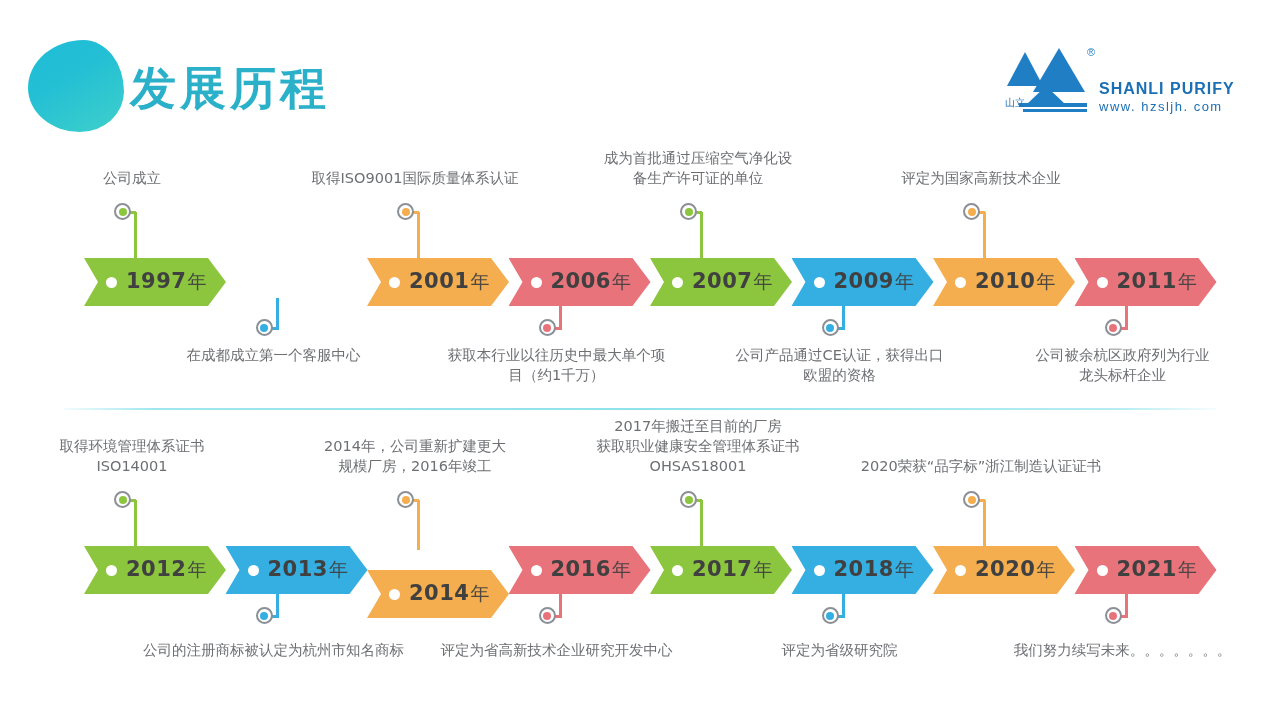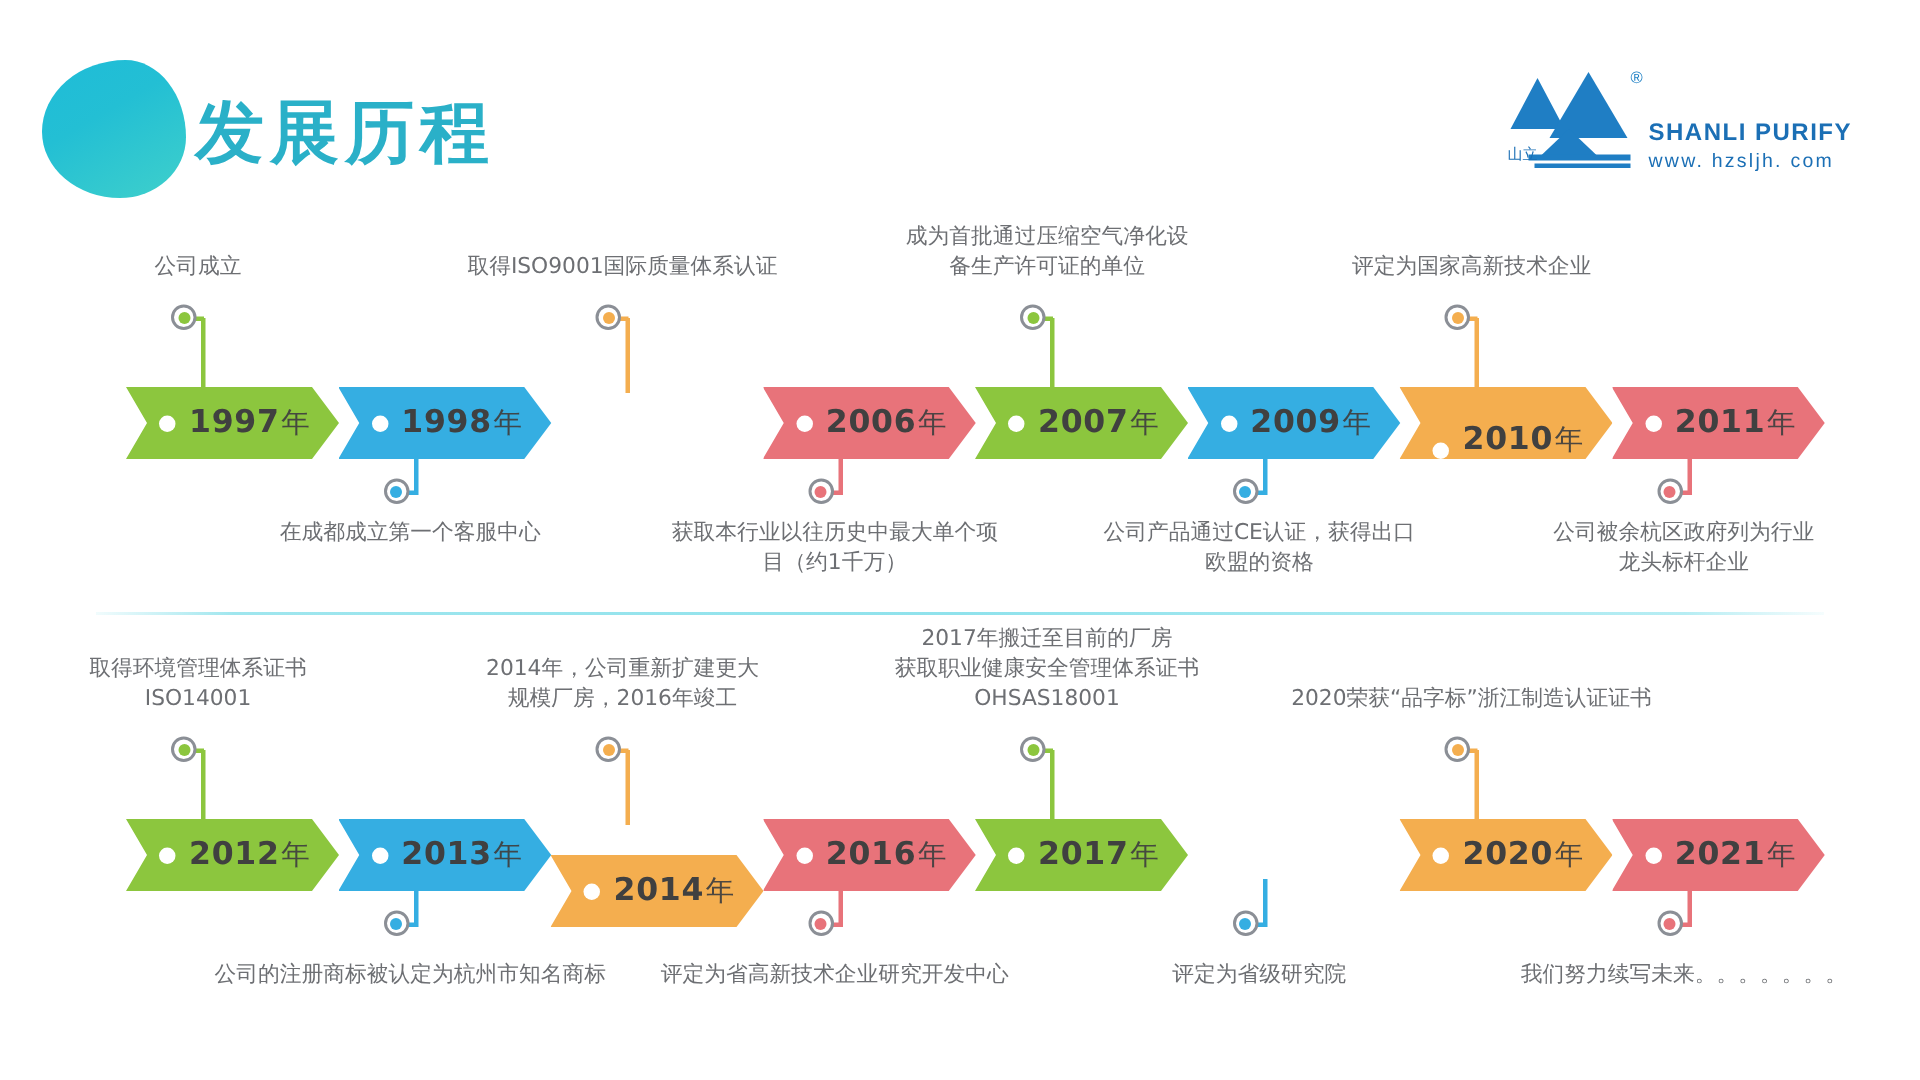--- a/index.html
+++ b/index.html
@@ -174,37 +174,37 @@
             <i style="background: rgb(232, 115, 122);"></i>
           </div>
         </div>
         <div class="cap" style="width: 300px; left: 972.5px; top: 345px;">公司被余杭区政府列为行业
 龙头标杆企业</div>
         <div class="bar" style="top: 258px;">
           <div class="seg" style="left: 84px; width: 142px; background: rgb(140, 198, 62);">
             <span class="dot"></span>
             <span class="year">1997<span class="suffix">年</span></span>
           </div>
-          <div class="seg" style="left: 225.5px; width: 142px; background: rgb(53, 174, 226);">
-            <span class="dot"></span>
-            <span class="year">1998<span class="suffix">年</span></span>
+          <div class="seg" style="left: 367px; width: 142px; background: rgb(244, 174, 79);">
+            <span class="dot"></span>
+            <span class="year">2001<span class="suffix">年</span></span>
           </div>
           <div class="seg" style="left: 508.5px; width: 142px; background: rgb(232, 115, 122);">
             <span class="dot"></span>
             <span class="year">2006<span class="suffix">年</span></span>
           </div>
           <div class="seg" style="left: 650px; width: 142px; background: rgb(140, 198, 62);">
             <span class="dot"></span>
             <span class="year">2007<span class="suffix">年</span></span>
           </div>
           <div class="seg" style="left: 791.5px; width: 142px; background: rgb(53, 174, 226);">
             <span class="dot"></span>
             <span class="year">2009<span class="suffix">年</span></span>
           </div>
-          <div class="seg" style="left: 933px; width: 142px; background: rgb(244, 174, 79); align-items: flex-end;">
+          <div class="seg" style="left: 933px; width: 142px; background: rgb(244, 174, 79);">
             <span class="dot"></span>
             <span class="year">2010<span class="suffix">年</span></span>
           </div>
           <div class="seg" style="left: 1074.5px; width: 142px; background: rgb(232, 115, 122);">
             <span class="dot"></span>
             <span class="year">2011<span class="suffix">年</span></span>
           </div>
         </div>
       </div>
       <div class="row">
@@ -290,20 +290,24 @@
             <span class="year">2014<span class="suffix">年</span></span>
           </div>
           <div class="seg" style="left: 508.5px; width: 142px; background: rgb(232, 115, 122);">
             <span class="dot"></span>
             <span class="year">2016<span class="suffix">年</span></span>
           </div>
           <div class="seg" style="left: 650px; width: 142px; background: rgb(140, 198, 62);">
             <span class="dot"></span>
             <span class="year">2017<span class="suffix">年</span></span>
           </div>
+          <div class="seg" style="left: 791.5px; width: 142px; background: rgb(53, 174, 226);">
+            <span class="dot"></span>
+            <span class="year">2018<span class="suffix">年</span></span>
+          </div>
           <div class="seg" style="left: 933px; width: 142px; background: rgb(244, 174, 79);">
             <span class="dot"></span>
             <span class="year">2020<span class="suffix">年</span></span>
           </div>
           <div class="seg" style="left: 1074.5px; width: 142px; background: rgb(232, 115, 122);">
             <span class="dot"></span>
             <span class="year">2021<span class="suffix">年</span></span>
           </div>
         </div>
       </div>

